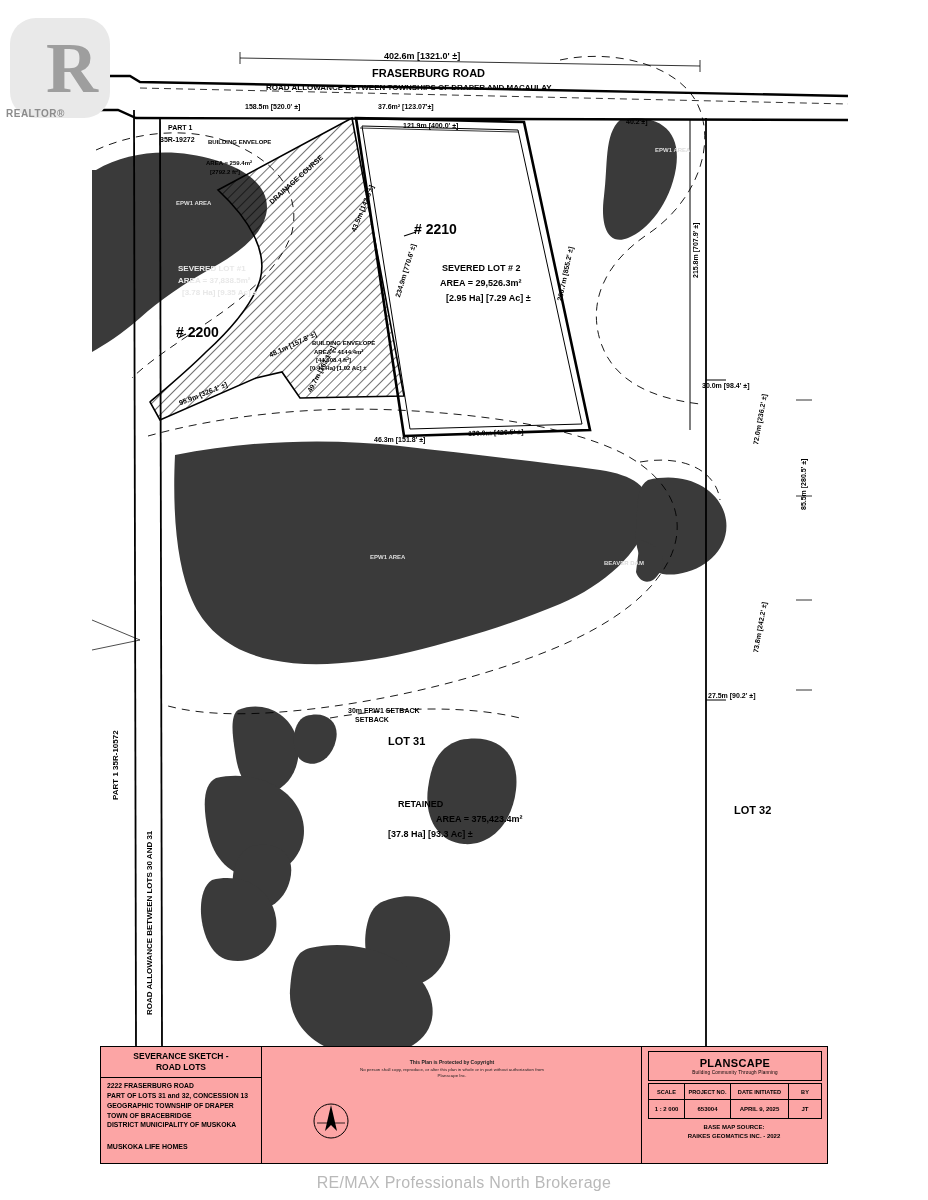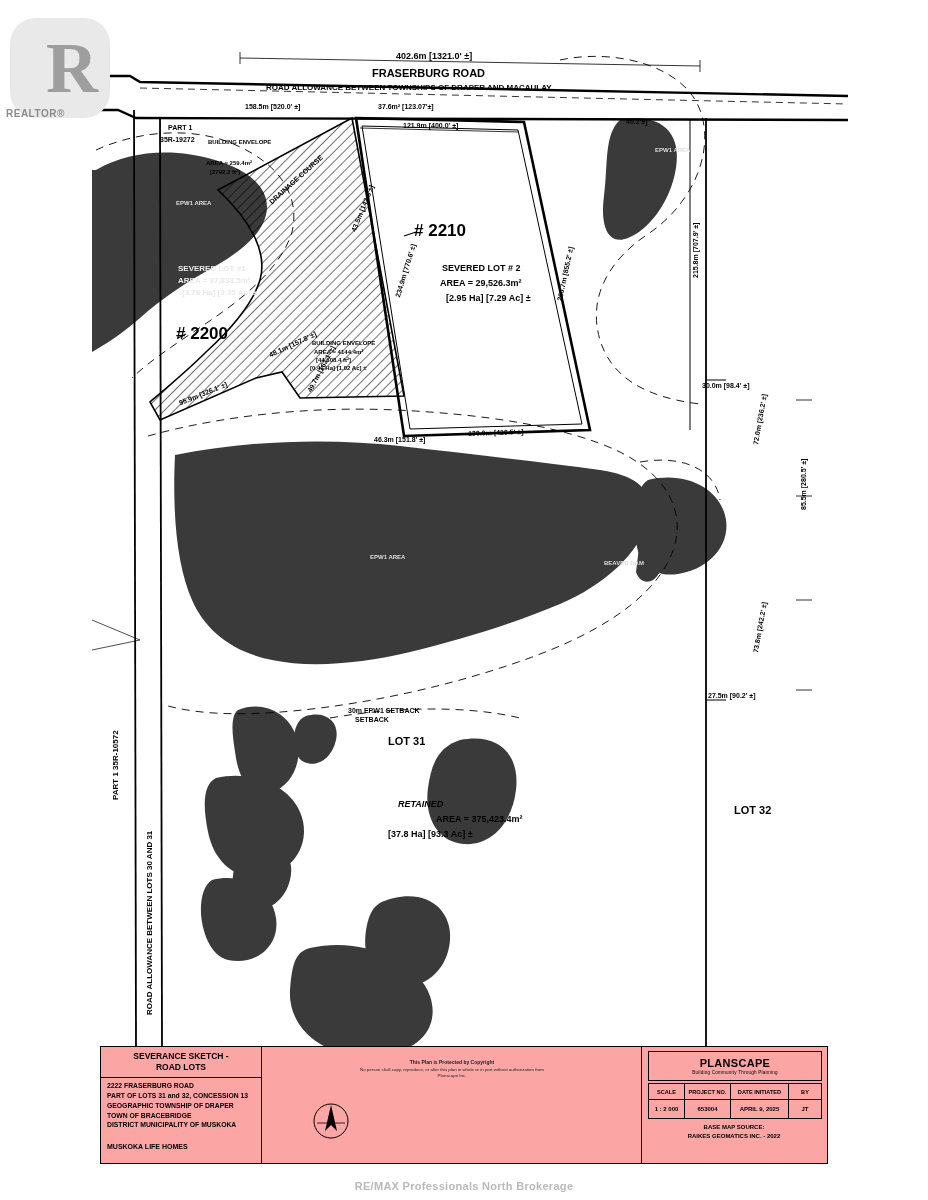--- a/index.html
+++ b/index.html
@@ -6,26 +6,26 @@
   body{width:928px;height:1200px;position:relative;overflow:hidden;
        font-family:"Liberation Sans", sans-serif;color:#000;}
   .plan{position:absolute;left:0;top:0;width:928px;height:1200px;}
   .lbl{position:absolute;font-weight:bold;line-height:1.05;white-space:nowrap;}
   .lbl.c{text-align:center;}
   .tiny{font-size:6px;}
   .xs{font-size:7px;}
   .sm{font-size:8px;}
   .md{font-size:9px;text-align:right;}
   .lg{font-size:11px;}
-  .xl{font-size:17px;}
+  .xl{font-size:14px;}
   .rot90{transform:rotate(-90deg);transform-origin:left top;}
   .watermark-realtor{position:absolute;left:6px;top:14px;width:108px;height:108px;}
   .wm-text{position:absolute;left:6px;top:108px;font-size:10px;font-weight:bold;color:#8c8c8c;letter-spacing:.5px;}
   .bottom-wm{position:absolute;left:50%;transform:translateX(-50%);bottom:8px;
-      font-size:11px;color:#b9b9b9;font-weight:bold;letter-spacing:.3px;white-space:nowrap;}
+      font-size:16px;color:#b9b9b9;font-weight:normal;letter-spacing:.3px;white-space:nowrap;}
   .titleblock{position:absolute;left:100px;top:1046px;width:726px;height:116px;border:1.4px solid #000;background:#fca5a5;}
   .tb-left{position:absolute;left:0;top:0;width:160px;height:116px;border-right:1.4px solid #000;}
   .tb-left-hdr{position:absolute;left:0;top:0;width:160px;height:30px;border-bottom:1.4px solid #000;
       display:flex;align-items:center;justify-content:center;text-align:center;font-size:8.5px;font-weight:bold;line-height:1.25;}
   .tb-left-body{position:absolute;left:6px;top:34px;font-size:6.8px;font-weight:bold;line-height:1.45;}
   .tb-left-foot{position:absolute;left:6px;top:96px;font-size:7px;font-weight:bold;}
   .tb-mid{position:absolute;left:160px;top:0;width:380px;height:116px;}
   .copy-note{position:absolute;left:96px;top:12px;width:190px;font-size:4.4px;line-height:1.5;text-align:center;color:#222;}
   .copy-hdr{font-size:5px;font-weight:bold;}
   .northarrow{position:absolute;left:50px;top:54px;width:40px;height:40px;}
@@ -137,21 +137,21 @@
     <line x1="404" y1="236" x2="416" y2="232"></line>
     <line x1="178" y1="338" x2="186" y2="334"></line>
   </g>
 
   <g stroke="#000" fill="none" stroke-width="0.7">
     <line x1="92" y1="620" x2="140" y2="640"></line>
     <line x1="92" y1="650" x2="140" y2="640"></line>
   </g>
 </svg>
 
-<div class="lbl md c" style="left:396px;top:52px;">402.6m [1321.0' ±]</div>
+<div class="lbl md c" style="left:384px;top:52px;">402.6m [1321.0' ±]</div>
 <div class="lbl lg c" style="left:372px;top:68px;">FRASERBURG ROAD</div>
 <div class="lbl sm c" style="left:266px;top:84px;">ROAD ALLOWANCE BETWEEN TOWNSHIPS OF DRAPER AND MACAULAY</div>
 <div class="lbl xs" style="left:245px;top:103px;">158.5m [520.0' ±]</div>
 <div class="lbl xs" style="left:378px;top:103px;">37.6m² [123.07'±]</div>
 <div class="lbl xs" style="left:403px;top:122px;">121.9m [400.0' ±]</div>
 <div class="lbl xs" style="left:626px;top:118px;">40.2'±]</div>
 
 <div class="lbl xs" style="left:168px;top:124px;">PART 1</div>
 <div class="lbl xs" style="left:160px;top:136px;">35R-19272</div>
 <div class="lbl tiny c" style="left:208px;top:139px;">BUILDING ENVELOPE</div>
@@ -175,21 +175,21 @@
 <div class="lbl tiny c" style="left:310px;top:365px;">[0.41 Ha] [1.02 Ac] ±</div>
 
 <div class="lbl xl" style="left:414px;top:222px;"># 2210</div>
 <div class="lbl md" style="left:442px;top:264px;">SEVERED LOT # 2</div>
 <div class="lbl md" style="left:440px;top:279px;">AREA = 29,526.3m²</div>
 <div class="lbl md" style="left:446px;top:294px;">[2.95 Ha] [7.29 Ac] ±</div>
 
 <div class="lbl lg" style="left:388px;top:736px;text-align:right;">LOT 31</div>
 <div class="lbl lg" style="left:722px;top:805px;padding-left:12px;">LOT 32</div>
 
-<div class="lbl md" style="left:398px;top:800px;font-style:italic;">RETAINED</div>
+<div class="lbl md" style="left:398px;top:800px;">RETAINED</div>
 <div class="lbl md" style="left:388px;top:815px;margin-left:48px;">AREA = 375,423.4m²</div>
 <div class="lbl md" style="left:388px;top:830px;">[37.8 Ha] [93.3 Ac] ±</div>
 
 <div class="lbl xs" style="left:348px;top:707px;">30m EPW1 SETBACK</div>
 <div class="lbl xs" style="left:355px;top:716px;">SETBACK</div>
 
 <div class="lbl xs rot90" style="left:268px;top:200px;transform:rotate(-42deg);transform-origin:left top;">DRAINAGE COURSE</div>
 
 <div class="lbl xs" style="left:394px;top:296px;transform:rotate(-73deg);transform-origin:left top;">234.9m [770.6' ±]</div>
 <div class="lbl xs" style="left:556px;top:300px;transform:rotate(-78deg);transform-origin:left top;">260.7m [855.2' ±]</div>

